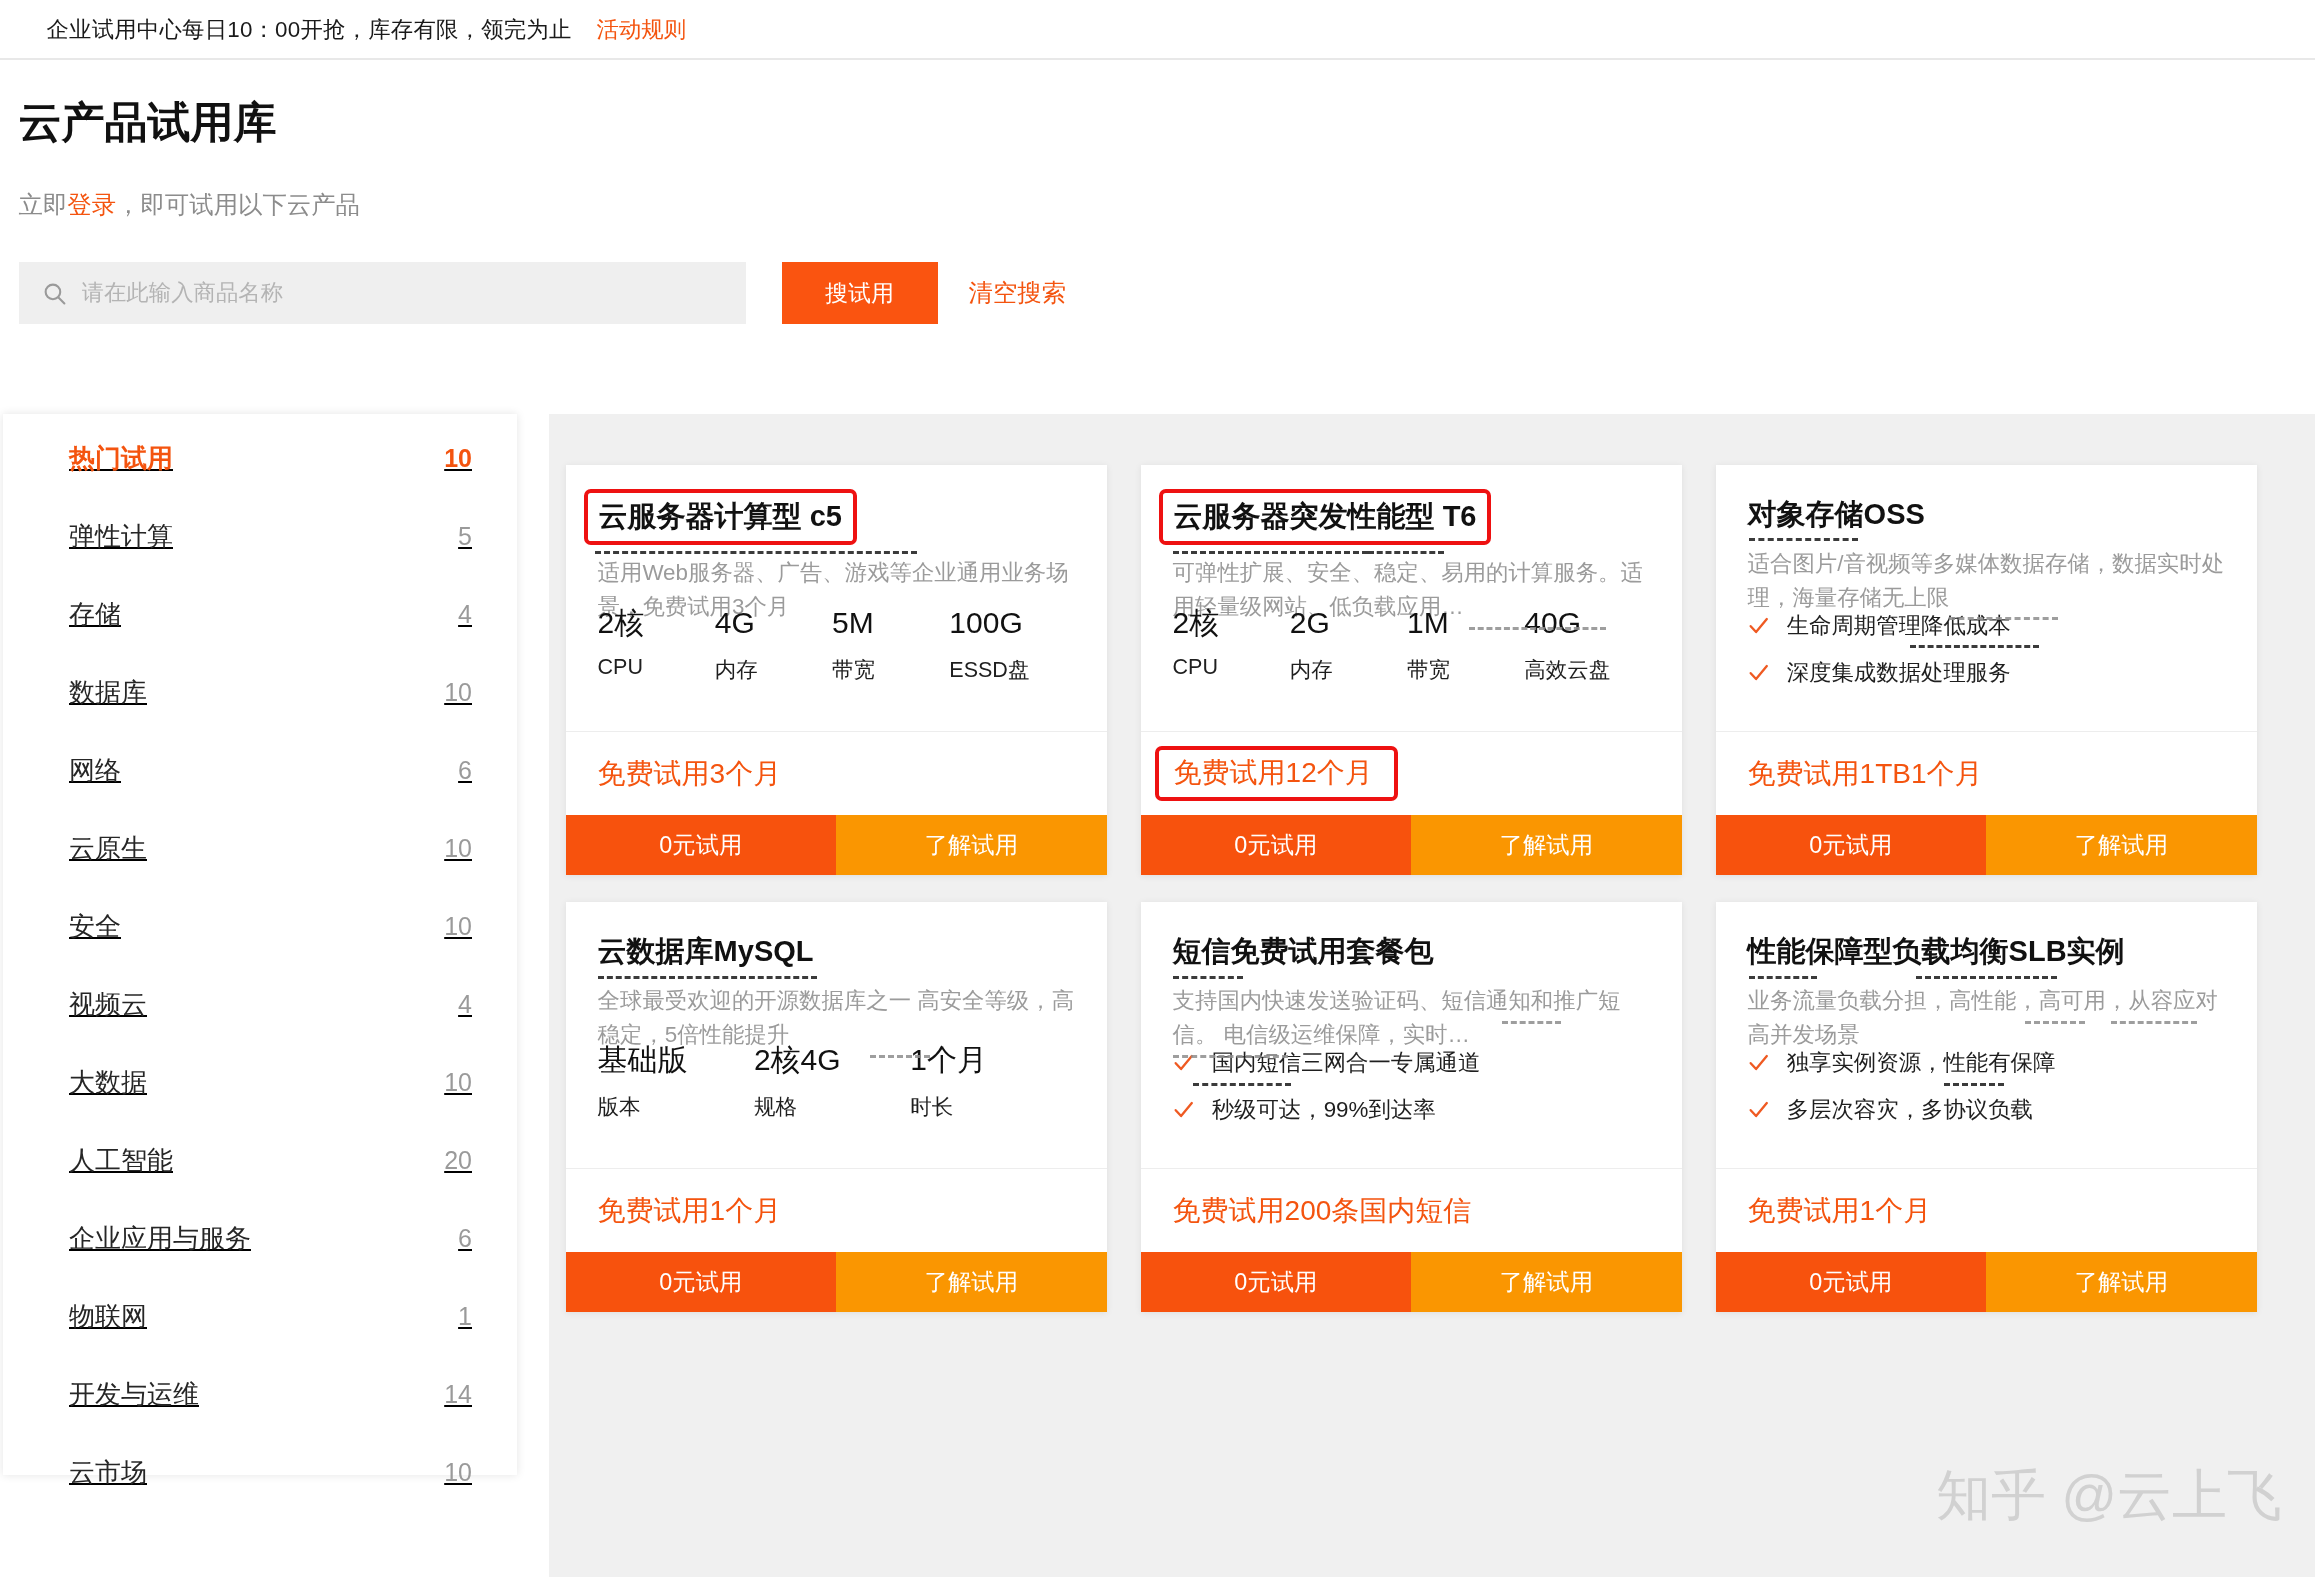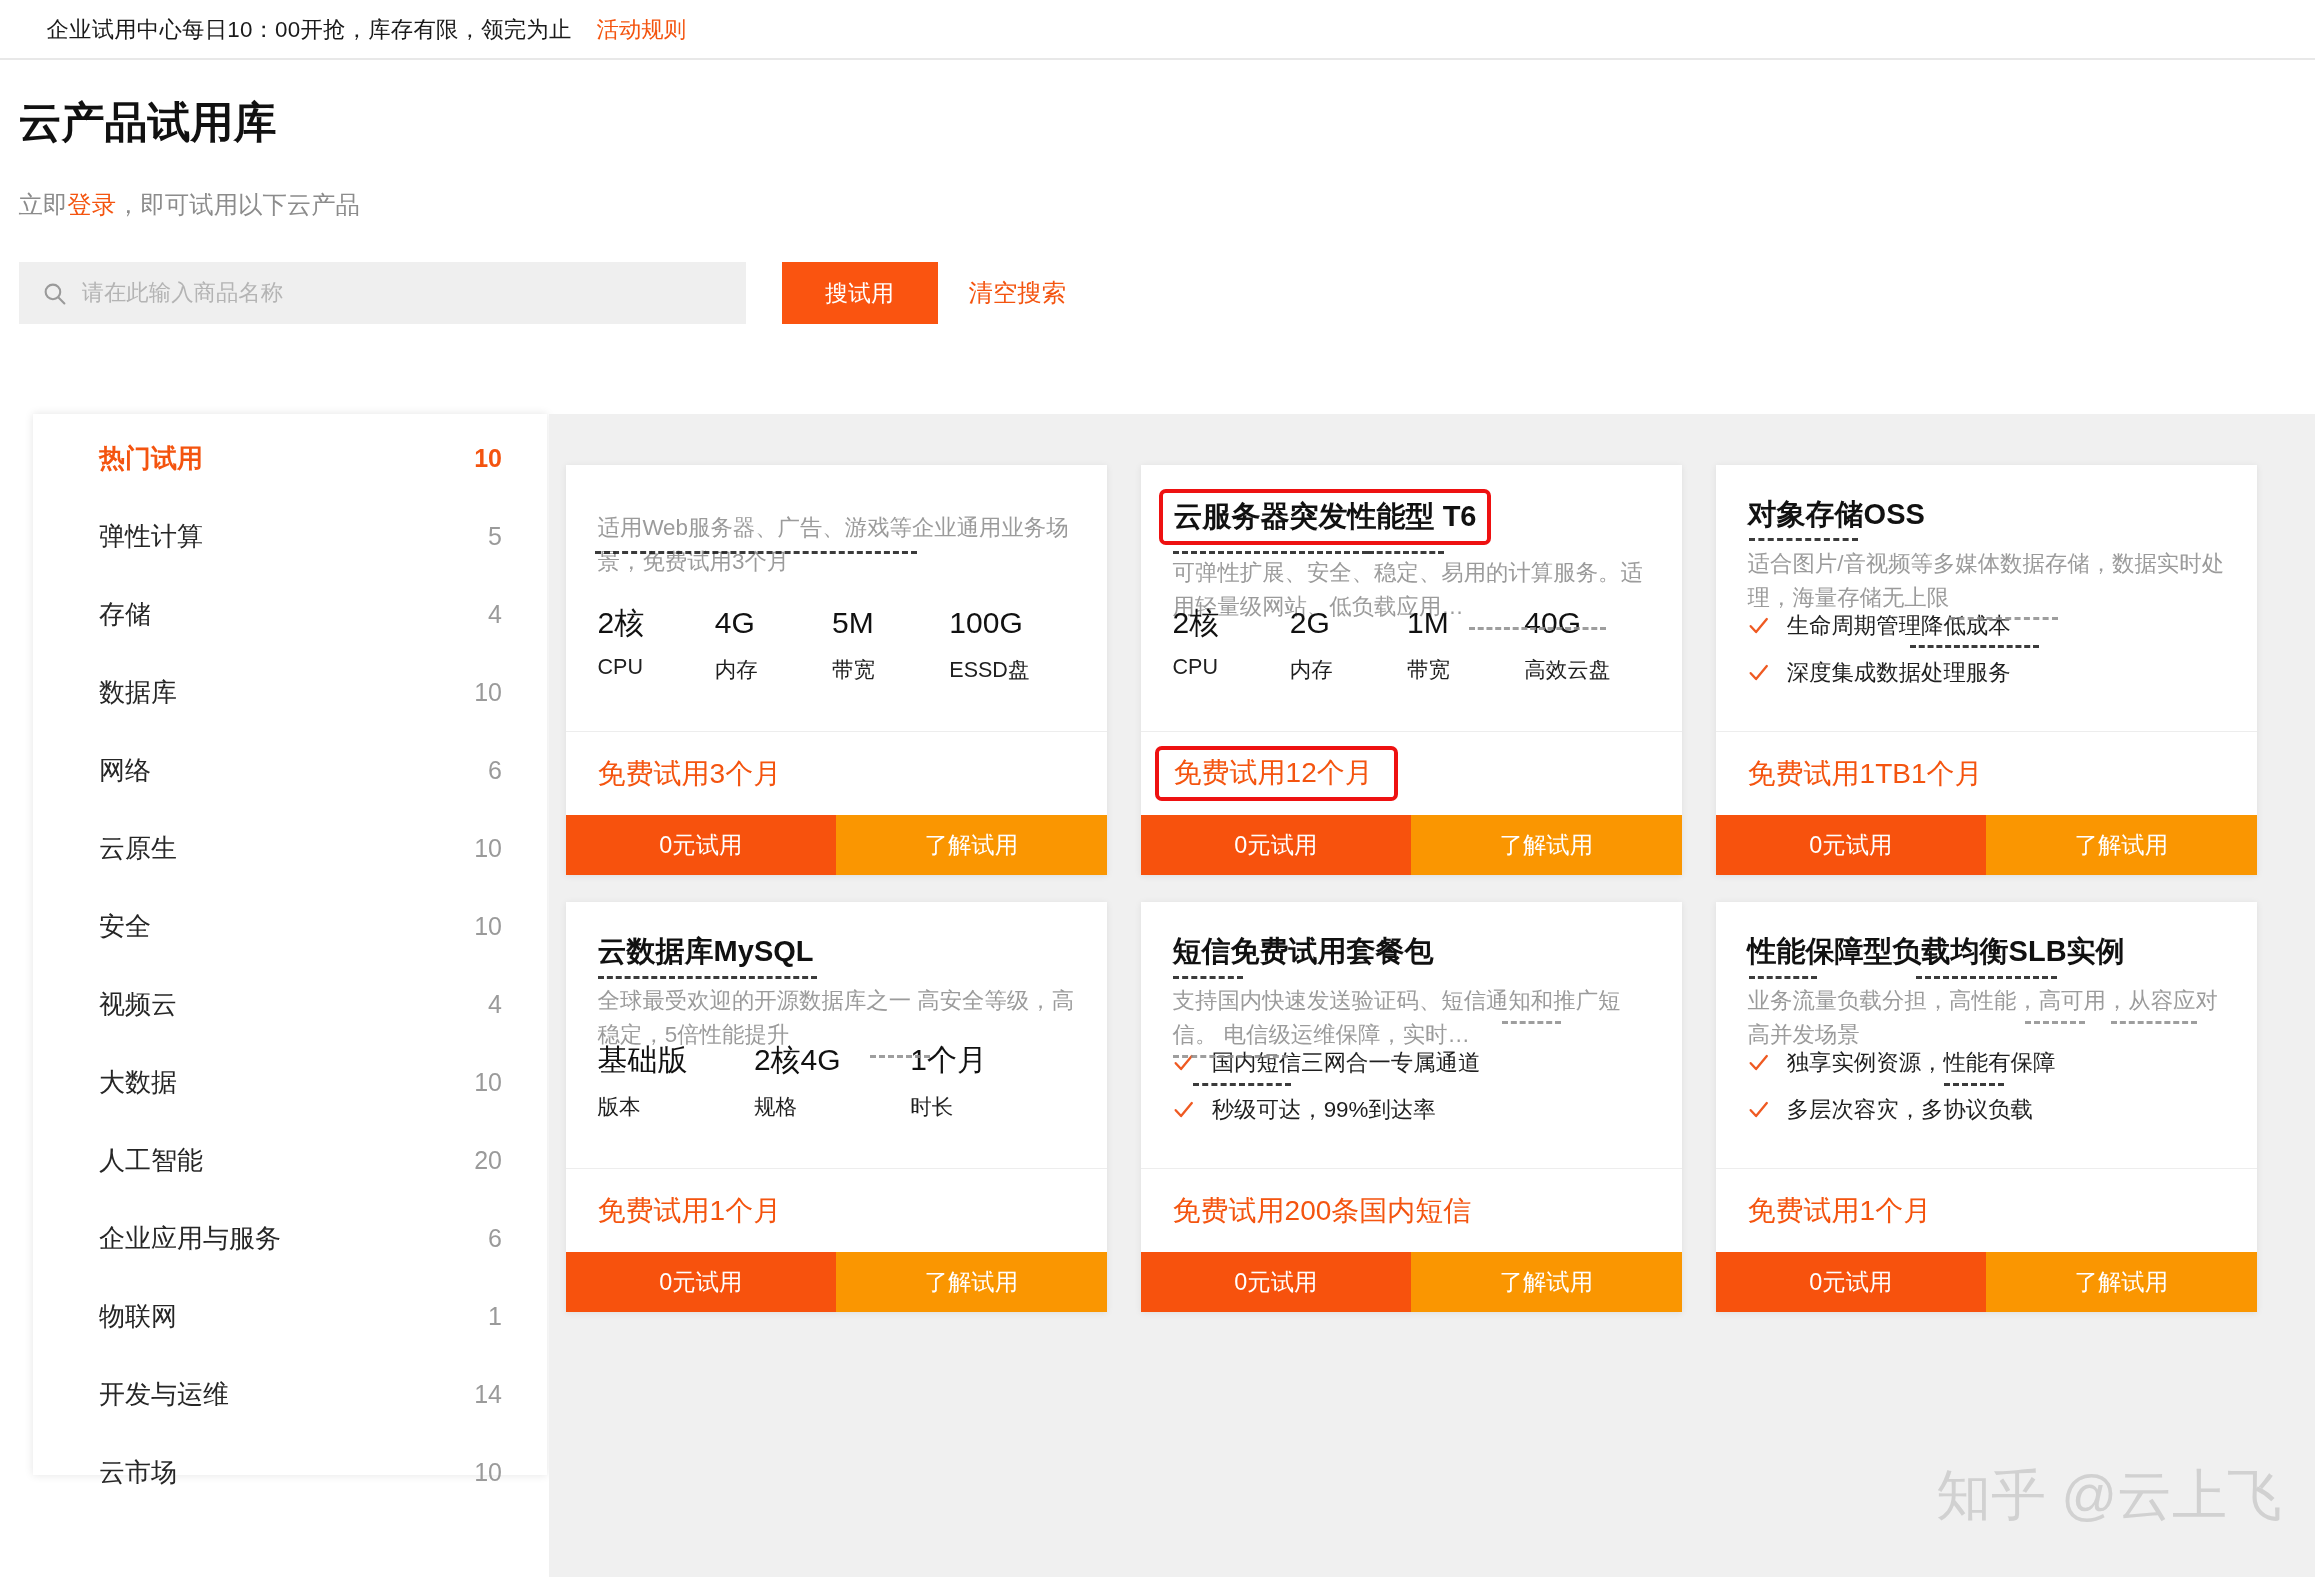--- a/index.html
+++ b/index.html
@@ -62,26 +62,27 @@
     color:#f4540f;font-size:24.4px;margin-left:31px;
     display:flex;align-items:center;cursor:pointer;
   }
 
   
   #main{
     position:absolute;left:0;top:414px;
     width:2315px;height:1164px;
   }
   #sidebar{
-    position:absolute;left:33px;top:0;
+    position:absolute;left:3px;top:0;
     width:514px;height:1061px;
     background:#fff;
     box-shadow:0 0 8.8px rgba(0,0,0,.11);
     box-sizing:border-box;
     padding-top:5.9px;
+    text-decoration:underline;
   }
   .side-item{
     height:78px;display:flex;align-items:center;
     justify-content:space-between;
     padding:0 45px 0 66px;
     font-size:26px;color:#262626;cursor:pointer;
   }
   .side-item .cnt{font-size:25px;color:#9a9a9a;}
   .side-item.active{color:#f4540f;font-weight:700;}
   .side-item.active .cnt{color:#f4540f;font-weight:700;}
@@ -258,21 +259,21 @@
       </div>
       <div class="side-item">
         <span>云市场</span>
         <span class="cnt">10</span>
       </div>
     </div>
 
   <div id="content">
     <div id="card-grid">
         <div class="card">
-          <div class="card-body"><div class="card-desc">适用Web服务器、广告、游戏等企业通用业务场景，免费试用3个月</div><div class="spec-row cols4">
+          <div class="card-body"><div class="card-title boxed">云服务器计算型 c5</div><div class="card-desc">适用Web服务器、广告、游戏等企业通用业务场景，免费试用3个月</div><div class="spec-row cols4">
               <div>
                 <div class="spec-val">2核</div>
                 <div class="spec-lbl">CPU</div>
               </div>
               <div>
                 <div class="spec-val">4G</div>
                 <div class="spec-lbl">内存</div>
               </div>
               <div>
                 <div class="spec-val">5M</div>

